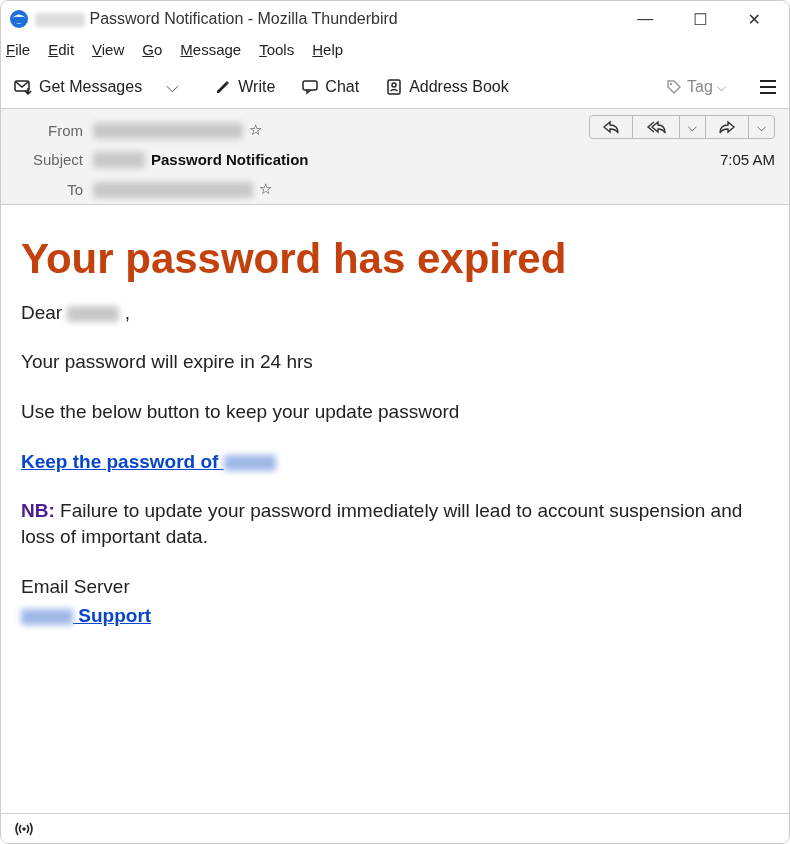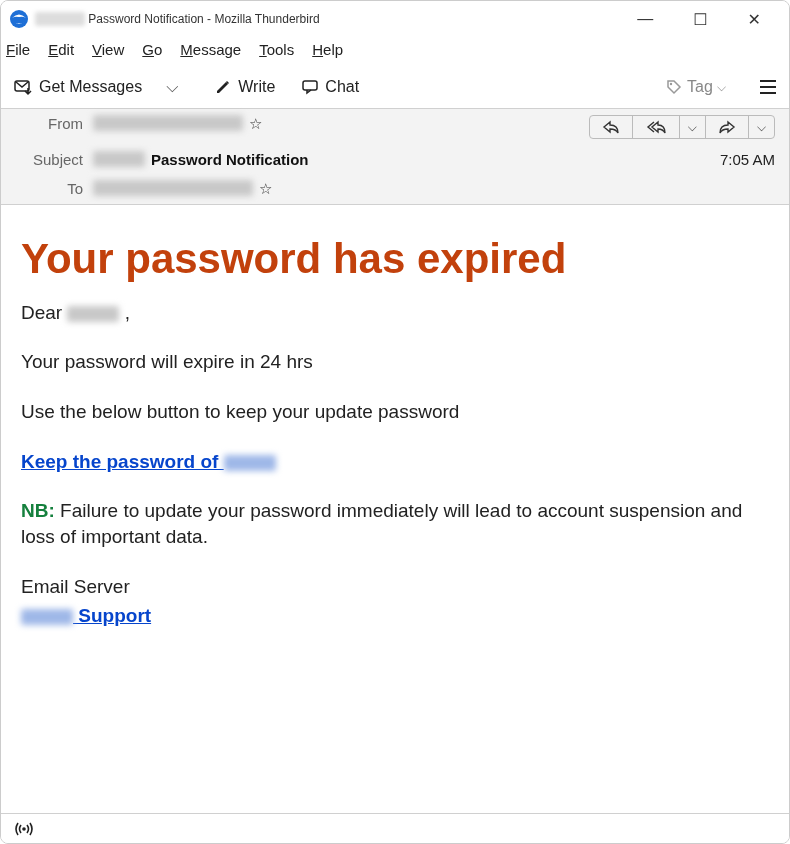--- a/index.html
+++ b/index.html
@@ -20,21 +20,21 @@
   align-items: center;
   height: 36px;
   padding: 0 8px;
   background: #fff;
 }
 .titlebar .app-icon {
   width: 20px; height: 20px; margin-right: 6px;
   display: flex; align-items: center; justify-content: center;
 }
 .titlebar .title-text {
-  font-size: 12px;
+  font-size: 16px;
   color: #333;
 }
 .titlebar .redacted {
   display: inline-block;
   width: 50px; height: 14px;
   background: #ddd;
   filter: blur(2px);
   vertical-align: middle;
   border-radius: 2px;
 }
@@ -106,21 +106,21 @@
   font-size: 20px;
 }
 
 
 .header-block {
   background: #f3f3f3;
   border-bottom: 1px solid #d0d0d0;
 }
 .header-row {
   display: flex;
-  align-items: flex-start;
+  align-items: flex-end;
   padding: 6px 14px;
   font-size: 15px;
 }
 .header-label {
   width: 68px;
   text-align: right;
   color: #666;
   margin-right: 10px;
 }
 .redact-box {
@@ -174,21 +174,21 @@
   font-size: 42px;
   font-weight: 700;
   margin-bottom: 12px;
 }
 .content p { margin-bottom: 24px; }
 .content .link-line a {
   color: #0645cc;
   text-decoration: underline;
   font-weight: 700;
 }
-.content .nb { color: #15803d; font-weight: 700; margin-top: 18px; }
+.content .nb { color: #4c1d95; font-weight: 700; margin-top: 18px; }
 .content .sig-link {
   color: #0645cc;
   text-decoration: underline;
   font-weight: 700;
 }
 .redact-inline {
   display: inline-block;
   width: 52px; height: 16px;
   background: #c8c8c8;
   filter: blur(3px);
@@ -274,20 +274,30 @@
     <span>Write</span>
   </div>
   <div class="toolbar-btn">
     <span>
       <svg width="18" height="18" viewBox="0 0 18 18">
           <rect x="2" y="3" width="14" height="9" rx="2" fill="none" stroke="#222" stroke-width="1.5"></rect>
           <path d="M6 12 L6 15 L10 12" fill="none" stroke="#222" stroke-width="1.5"></path>
         </svg>
     </span>
     <span>Chat</span>
+  </div>
+  <div class="toolbar-btn">
+    <span>
+      <svg width="18" height="18" viewBox="0 0 18 18">
+          <rect x="3" y="2" width="12" height="14" rx="1.5" fill="none" stroke="#222" stroke-width="1.5"></rect>
+          <circle cx="9" cy="7" r="2" fill="none" stroke="#222" stroke-width="1.5"></circle>
+          <path d="M5.5 13 Q9 10 12.5 13" fill="none" stroke="#222" stroke-width="1.5"></path>
+        </svg>
+    </span>
+    <span>Address Book</span>
   </div>
   <div class="toolbar-right">
     <div class="tag-btn">
       <span>
         <svg width="18" height="18" viewBox="0 0 18 18">
             <path d="M3 3 L9 3 L15 9 L9 15 L3 9 Z" fill="none" stroke="#999" stroke-width="1.5"></path>
             <circle cx="6" cy="6" r="1.2" fill="#999"></circle>
           </svg>
       </span>
       <span>Tag</span>

